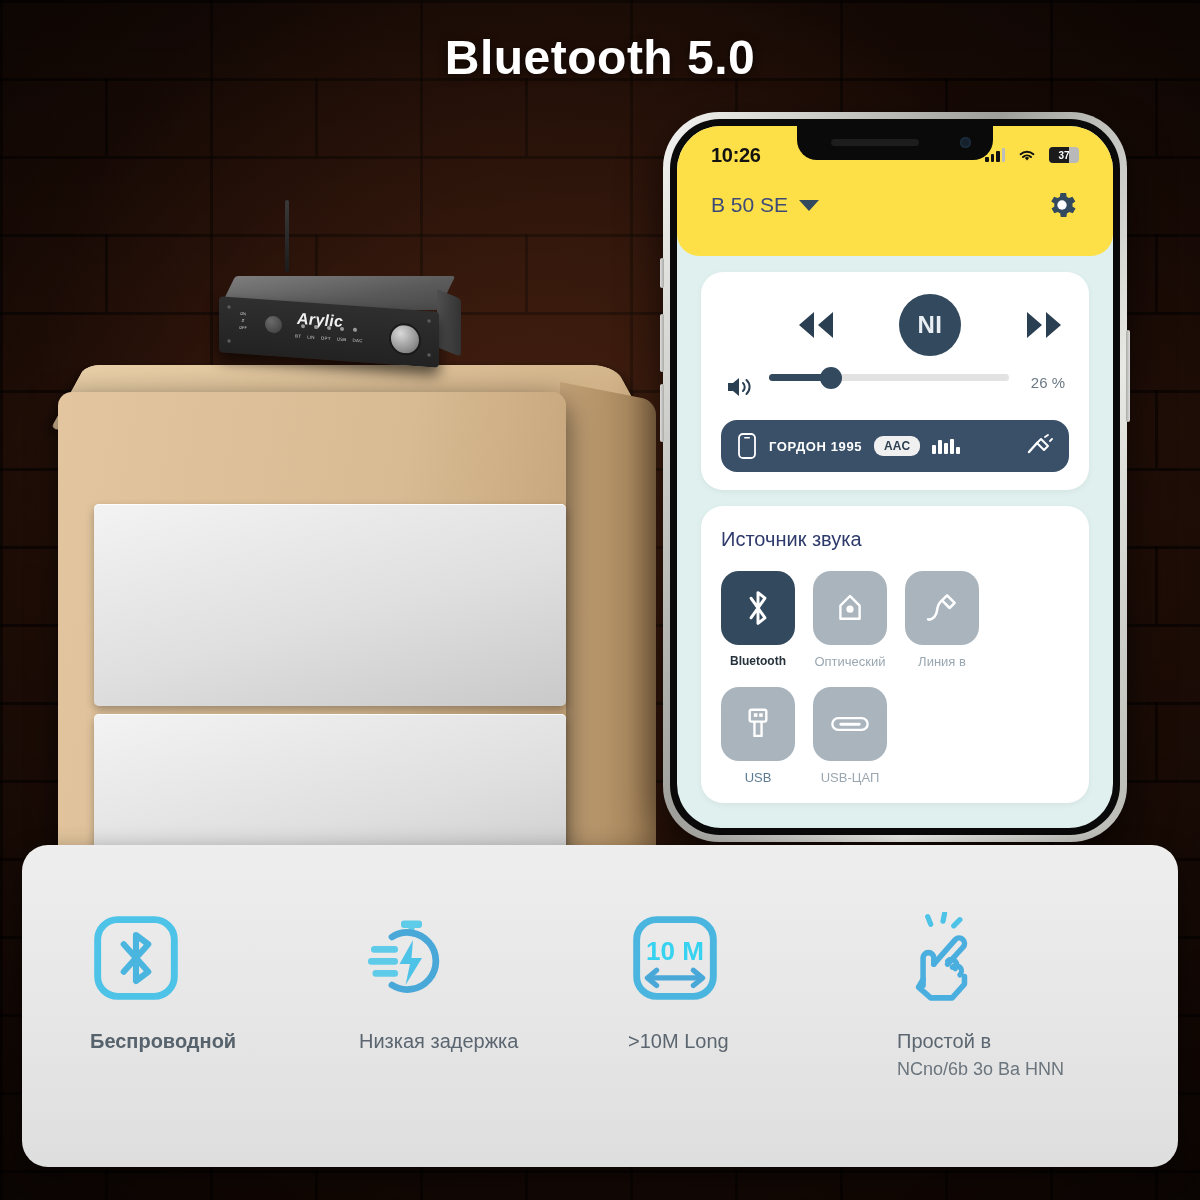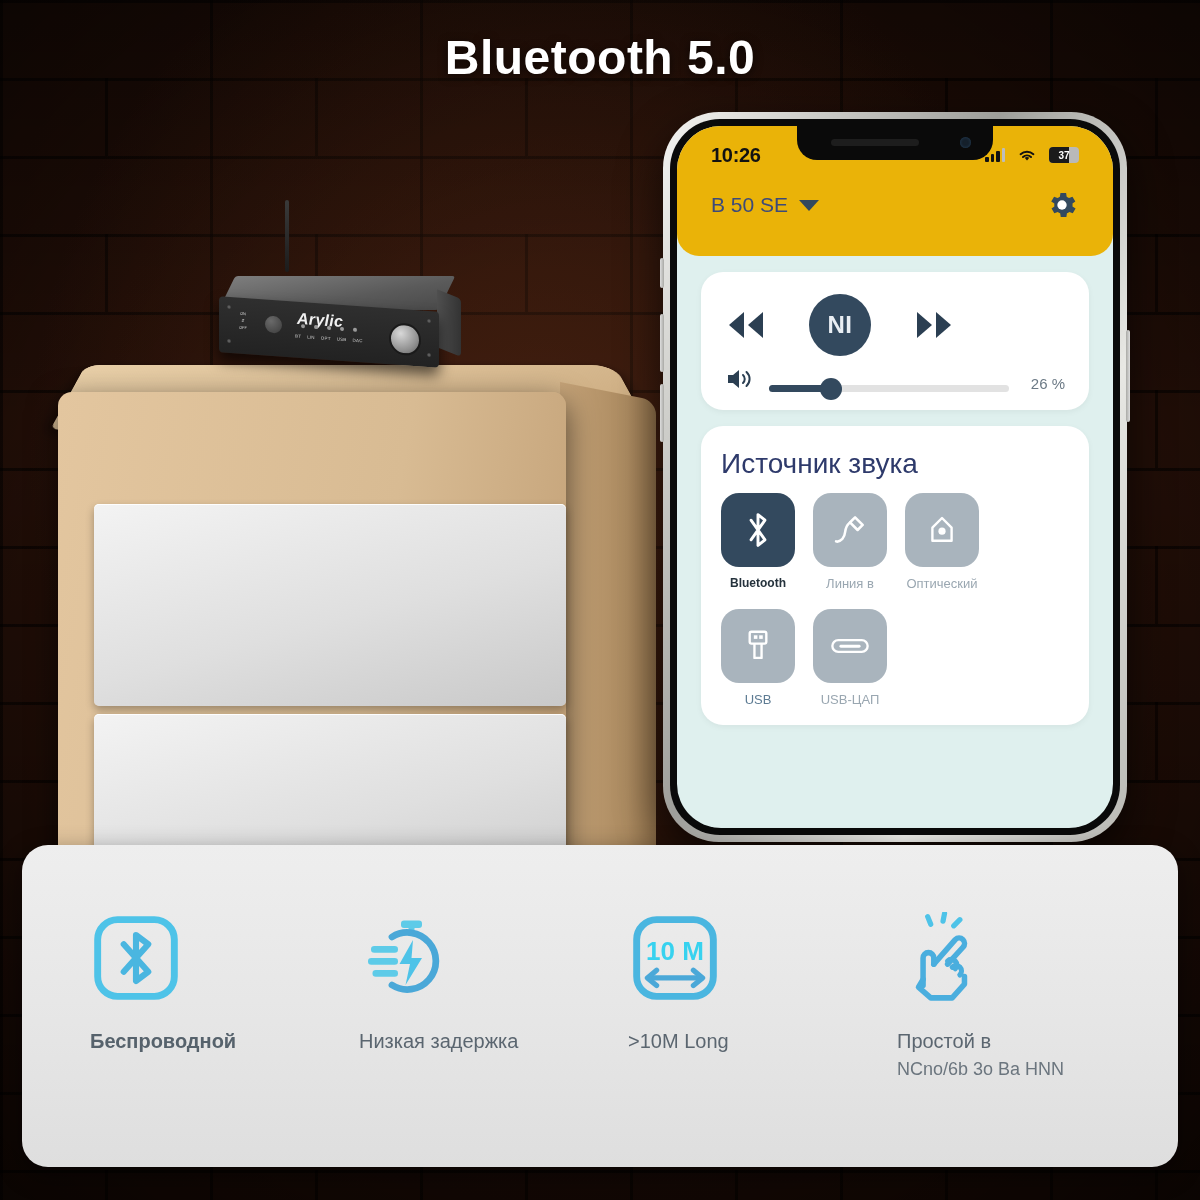--- a/index.html
+++ b/index.html
@@ -172,21 +172,21 @@
   .sb1 { top:146px; height:30px; }
   .sb2 { top:202px; height:58px; }
   .sb3 { top:272px; height:58px; }
   .power-btn {
     position:absolute; right:-3px; top:218px; width:4px; height:92px;
     border-radius:3px; background:linear-gradient(270deg,#dedede,#a9a9a5);
   }
 
   
   .app-header {
-    position:relative; background:#eab308; padding:0;
+    position:relative; background:#fde047; padding:0;
     border-radius:0 0 22px 22px; height:130px;
   }
   .status-bar {
     position:relative; height:50px;
     display:flex; align-items:center; justify-content:space-between;
     padding:8px 34px 0 34px;
   }
   .status-time { font-size:20px; font-weight:bold; color:#121212; letter-spacing:-0.3px; }
   .status-right { display:flex; align-items:center; gap:12px;justify-content:space-between; }
   .sig { display:flex; align-items:flex-end; gap:2px; height:14px; }
@@ -214,28 +214,28 @@
   }
 
   .app-body { padding:16px 24px 0 24px; }
   .card {
     background:#fff; border-radius:22px; padding:22px 20px 18px 20px;
     box-shadow:0 2px 6px rgba(0,0,0,0.05);
   }
   .card + .card { margin-top:16px; }
 
   
-  .transport { display:flex; align-items:center; justify-content:flex-start; gap:40px; }
+  .transport { display:flex; align-items:center; justify-content:flex-end; gap:60px; }
   .tbtn { cursor:pointer; }
   .play-circle {
     width:62px; height:62px; border-radius:50%; background:#33495e;
     display:flex; align-items:center; justify-content:center;
     color:#e9eef3; font-size:24px; font-weight:bold; letter-spacing:0.5px;
   }
-  .vol-row { display:flex; align-items:flex-end; gap:14px; margin-top:10px; padding:0 4px; }
+  .vol-row { display:flex; align-items:flex-start; gap:14px; margin-top:18px; padding:0 4px; }
   .slider { position:relative; flex:1; height:7px; background:#e2e2e2; border-radius:4px; }
   .slider .fill { position:absolute; left:0; top:0; bottom:0; background:#33495e; border-radius:4px; }
   .slider .thumb {
     position:absolute; top:50%; width:22px; height:22px; border-radius:50%;
     background:#33495e; transform:translate(-50%,-50%);
   }
   .vol-pct { color:#6c7a86; font-size:15px; min-width:42px; text-align:right; }
 
   .track-bar {
     margin-top:20px; background:#3a5068; border-radius:16px;
@@ -246,21 +246,21 @@
     background:#f0f0f0; color:#2c3e50; font-size:12px; font-weight:bold;
     border-radius:9px; padding:3px 10px;
   }
   .eqbars { display:flex; align-items:flex-end; gap:2.5px; height:15px; }
   .eqbars i { width:3.5px; background:#fff; border-radius:1px; display:block; }
   .eqbars i:nth-child(1){height:9px;} .eqbars i:nth-child(2){height:14px;}
   .eqbars i:nth-child(3){height:11px;} .eqbars i:nth-child(4){height:15px;}
   .eqbars i:nth-child(5){height:7px;}
 
   
-  .src-title { color:#2e3a6b; font-size:28px; margin-bottom:13px; }
+  .src-title { color:#2e3a6b; font-size:20px; margin-bottom:20px; }
   .src-grid { display:flex; flex-wrap:wrap; gap:18px; }
   .src-item { width:74px; text-align:center; cursor:pointer; }
   .src-tile {
     width:74px; height:74px; border-radius:18px;
     background:#a9b4bd; display:flex; align-items:center; justify-content:center;
   }
   .src-item.active .src-tile { background:#33495e; }
   .src-label { margin-top:9px; font-size:13px; color:#9aa7b1; }
   .src-item.active .src-label { color:#25323c; font-weight:bold; font-size:12px; }
   .src-item.usb .src-label { color:#5d7b93; }
@@ -404,53 +404,74 @@
             <path d="M18 9 A5.5 5.5 0 0 1 18 17" stroke="#2b3f52" stroke-width="2" fill="none" stroke-linecap="round"></path>
             <path d="M21.5 6 A9.5 9.5 0 0 1 21.5 20" stroke="#2b3f52" stroke-width="2" fill="none" stroke-linecap="round"></path>
           </svg>
           <div class="slider">
             <div class="fill" style="width: 26%;"></div>
             <div class="thumb" style="left: 26%;"></div>
           </div>
           <div class="vol-pct">26 %</div>
         </div>
 
+        <div class="track-bar">
+          <svg width="20" height="28" viewBox="0 0 20 28">
+            <rect x="2" y="2" width="16" height="24" rx="4" stroke="#ffffff" stroke-width="1.8" fill="none"></rect>
+            <rect x="7" y="5" width="6" height="1.4" rx="0.7" fill="#ffffff"></rect>
+          </svg>
+          <span class="track-name">ГОРДОН 1995</span>
+          <span class="codec">AAC</span>
+          <span class="eqbars">
+            <i></i>
+              <i></i>
+            <i></i>
+              <i></i>
+              <i></i>
+          </span>
+          <span style="flex:1"></span>
+          <svg width="30" height="24" viewBox="0 0 30 24">
+            <path d="M18 5 L25 12 L21 16 L14 9 Z" fill="none" stroke="#ffffff" stroke-width="2" stroke-linejoin="round"></path>
+            <path d="M14 9 L6 18" stroke="#ffffff" stroke-width="2.4" stroke-linecap="round"></path>
+            <path d="M22 3 L25 1 M27 7 L29 5" stroke="#ffffff" stroke-width="1.8" stroke-linecap="round"></path>
+          </svg>
+        </div>
       </div>
 
       <div class="card">
         <div class="src-title">Источник звука</div>
         <div class="src-grid">
 
           <div class="src-item active">
             <div class="src-tile">
               <svg width="34" height="42" viewBox="0 0 24 30">
                 <path d="M7 8 L17 22 L12 26 V4 L17 8 L7 22" fill="none" stroke="#ffffff" stroke-width="2.1" stroke-linejoin="round" stroke-linecap="round"></path>
               </svg>
             </div>
             <div class="src-label">Bluetooth</div>
+          </div>
+
+          <div class="src-item">
+            <div class="src-tile">
+              <svg width="36" height="36" viewBox="0 0 30 30">
+                <path d="M7 24 V13 L15 5 L23 13 V24 Z" fill="none" stroke="#ffffff" stroke-width="2" stroke-linejoin="round"></path>
+                <circle cx="15" cy="16" r="3" fill="#ffffff"></circle>
+              </svg>
+            </div>
+            <div class="src-label">Оптический</div>
           </div>
 
           <div class="src-item">
             <div class="src-tile">
               <svg width="38" height="38" viewBox="0 0 30 30">
                 <path d="M19 5 L25 11 L21 15 L15 9 Z" fill="none" stroke="#ffffff" stroke-width="2" stroke-linejoin="round"></path>
                 <path d="M15 9 C9 14 13 18 9 22 C6 25 4 24 4 24" fill="none" stroke="#ffffff" stroke-width="2" stroke-linecap="round"></path>
               </svg>
             </div>
             <div class="src-label">Линия в</div>
-          </div>
-
-          <div class="src-item">
-            <div class="src-tile">
-              <svg width="36" height="36" viewBox="0 0 30 30">
-                <path d="M7 24 V13 L15 5 L23 13 V24 Z" fill="none" stroke="#ffffff" stroke-width="2" stroke-linejoin="round"></path>
-                <circle cx="15" cy="16" r="3" fill="#ffffff"></circle>
-              </svg>
-            </div>
-            <div class="src-label">Оптический</div>
           </div>
 
           <div class="src-item usb">
             <div class="src-tile">
               <svg width="34" height="38" viewBox="0 0 28 32">
                 <rect x="7" y="4" width="14" height="10" rx="1.5" fill="none" stroke="#ffffff" stroke-width="2"></rect>
                 <rect x="10.5" y="7" width="3" height="3" fill="#ffffff"></rect>
                 <rect x="15" y="7" width="3" height="3" fill="#ffffff"></rect>
                 <path d="M11 14 V26 H17 V14" fill="none" stroke="#ffffff" stroke-width="2" stroke-linejoin="round"></path>
               </svg>

